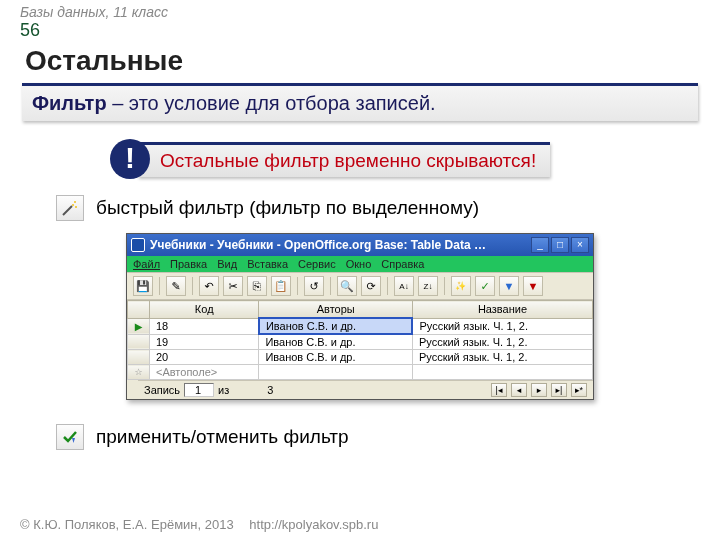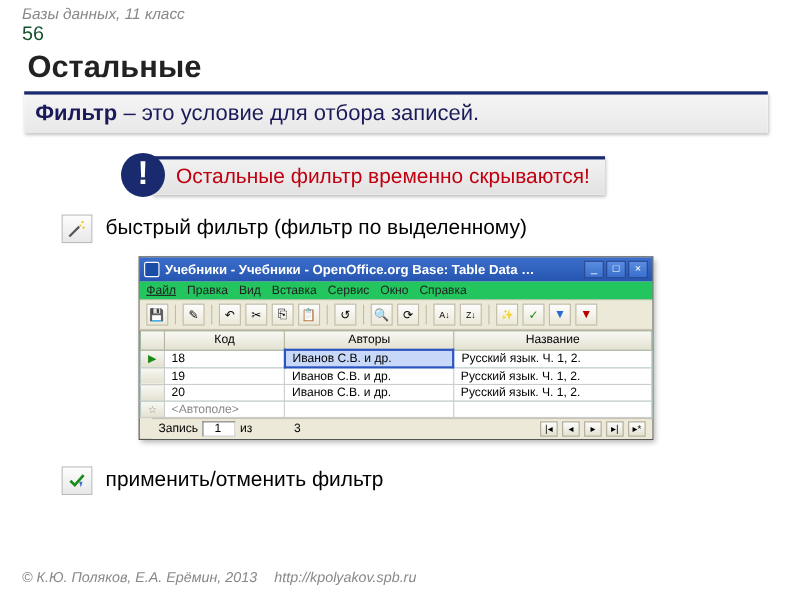--- a/index.html
+++ b/index.html
@@ -41,21 +41,21 @@
   .datagrid td { border: 1px solid #ccc; padding: 1px 6px; background: #fff; }
   .row-sel { width: 22px; background: linear-gradient(#f8f8f4,#e4e1d0) !important; text-align:center; }
   .arrow { color: #1a8a1a; font-size: 10px; }
   .cell-sel { background: #c8d8f8 !important; border: 2px solid #2a55c0 !important; }
   .autofield { color: #888; }
   
   .statusbar { background: #ece9d8; border-top: 1px solid #c8c4b4; padding: 2px 6px; font-size: 11px; display: flex; align-items: center; gap: 4px; margin-left: 11px; }
   .status-box { border: 1px inset #ccc; background: #fff; padding: 0 10px; font-size:11px; min-width: 30px; }
   .nav-btn { width: 16px; height: 14px; border: 1px solid #b0ac98; background: linear-gradient(#fdfdfd,#e4e1d0); font-size: 9px; text-align:center; line-height:12px; }
   
-  .footer { position: absolute; bottom: 8px; left: 20px; font-size: 13px; font-style: italic; color: #888; }
+  .footer { position: absolute; bottom: 8px; left: 20px; font-size: 13px; color: #888; }
   .footer a { color: #888; text-decoration: none; margin-left: 12px; }
 </style>
 </head>
 <body>
 
 <div class="header-row">
   <span>Базы данных, 11 класс</span>
   <span class="page-num">56</span>
 </div>
 

